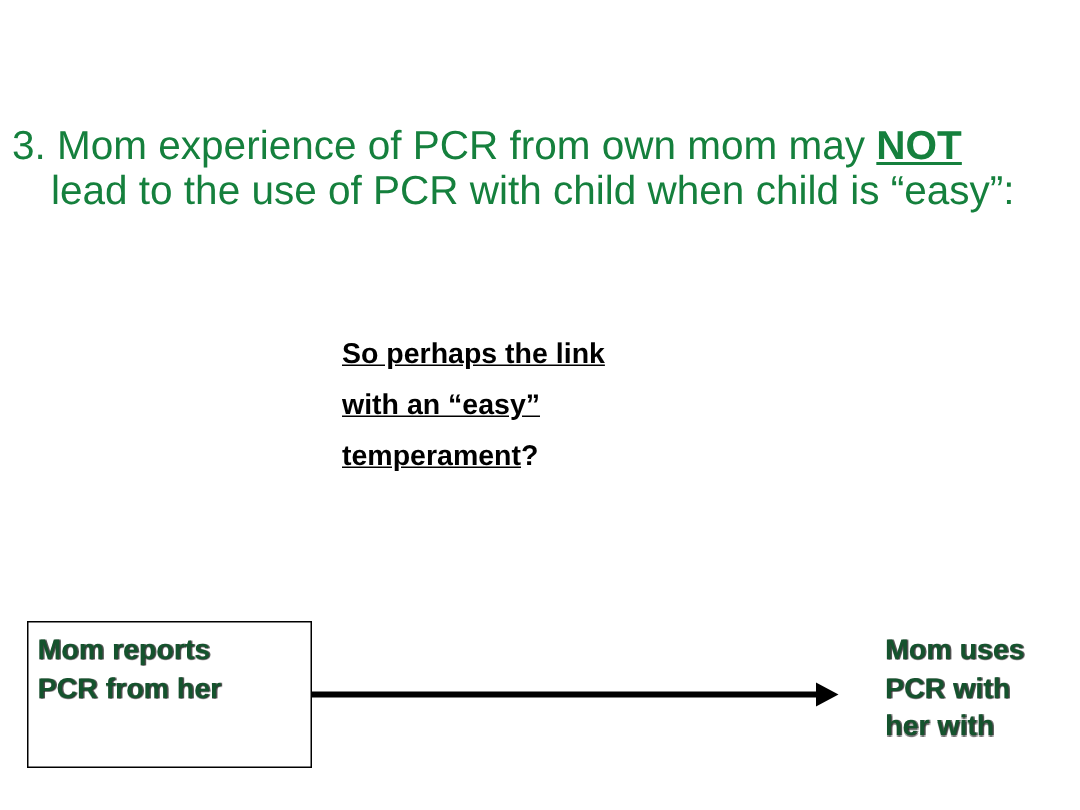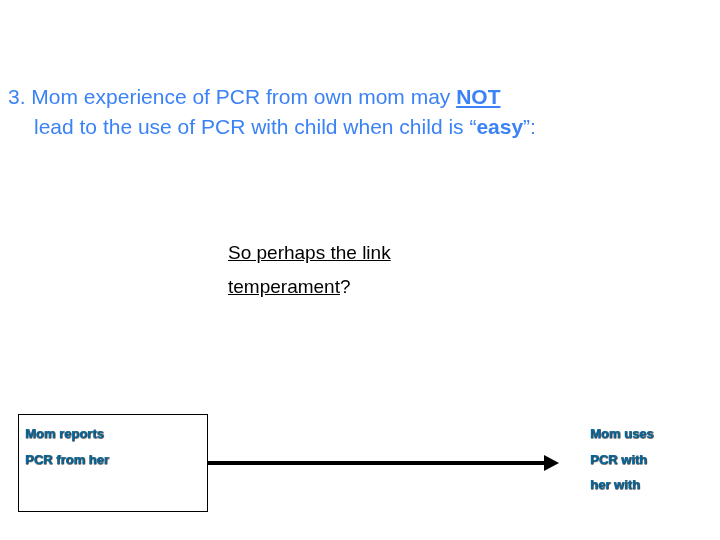--- a/index.html
+++ b/index.html
@@ -19,68 +19,68 @@
     position: absolute;
     inset: 0;
   }
 
   
   .heading {
     position: absolute;
     left: 8px;
     top: 82px;
     width: 700px;
-    font-size: 21px;
+    font-size: 27px;
     line-height: 30px;
-    color: #3b82f6;
+    color: #15803d;
   }
   .heading .line1 {
     white-space: nowrap;
   }
   .heading .line2 {
     padding-left: 26px;
     white-space: nowrap;
   }
   .u-bold {
     font-weight: bold;
     text-decoration: underline;
   }
   .b-only {
-    font-weight: bold;
+    font-weight: normal;
   }
 
   
   .note {
     position: absolute;
     left: 228px;
-    top: 236px;
+    top: 220px;
     width: 300px;
     font-size: 19px;
     line-height: 34px;
-    font-weight: normal;
+    font-weight: bold;
     color: #000000;
   }
   .note .nl {
     display: block;
     white-space: nowrap;
   }
   .note .ul {
     text-decoration: underline;
   }
 
   
   .box {
     position: absolute;
     border: 1px solid #000000;
     background: #ffffff;
     box-sizing: border-box;
     font-weight: bold;
-    font-size: 13px;
+    font-size: 19px;
     line-height: 25.5px;
-    color: #0369a1;
+    color: #14532d;
     padding: 6px 4px 11px 6px;
   }
   .box span {
     display: block;
     white-space: nowrap;
     text-shadow:
       1px 0 0 rgba(0,0,0,0.55),
       0 1px 0 rgba(0,0,0,0.35),
       1px 1px 0 rgba(0,0,0,0.3);
   }
@@ -131,20 +131,21 @@
 
 <div class="slide">
 
   <div class="heading">
     <div class="line1"><span>3.</span> <span>Mom experience of PCR from own mom may </span><span class="u-bold">NOT</span></div>
     <div class="line2"><span>lead to the use of PCR with child when child is “</span><span class="b-only">easy</span><span>”:</span></div>
   </div>
 
   <div class="note">
     <span class="nl ul">So perhaps the link</span>
+    <span class="nl ul">with an “easy”</span>
     <span class="nl"><span class="ul">temperament</span><span>?</span></span>
   </div>
 
   <div class="box box-left">
     <span>Mom reports</span>
     <span>PCR from her</span>
   </div>
 
   <div class="arrow">
     <div class="shaft"></div>

